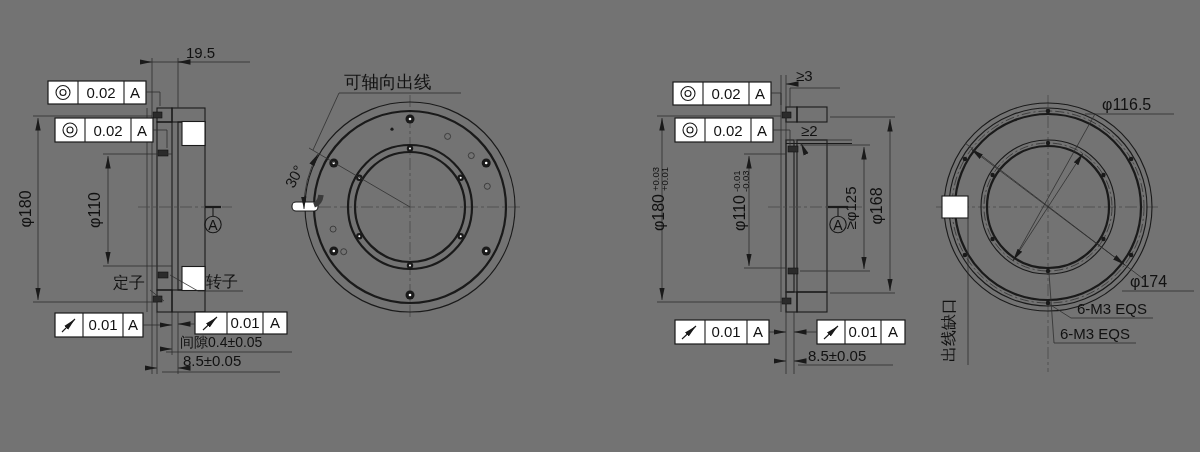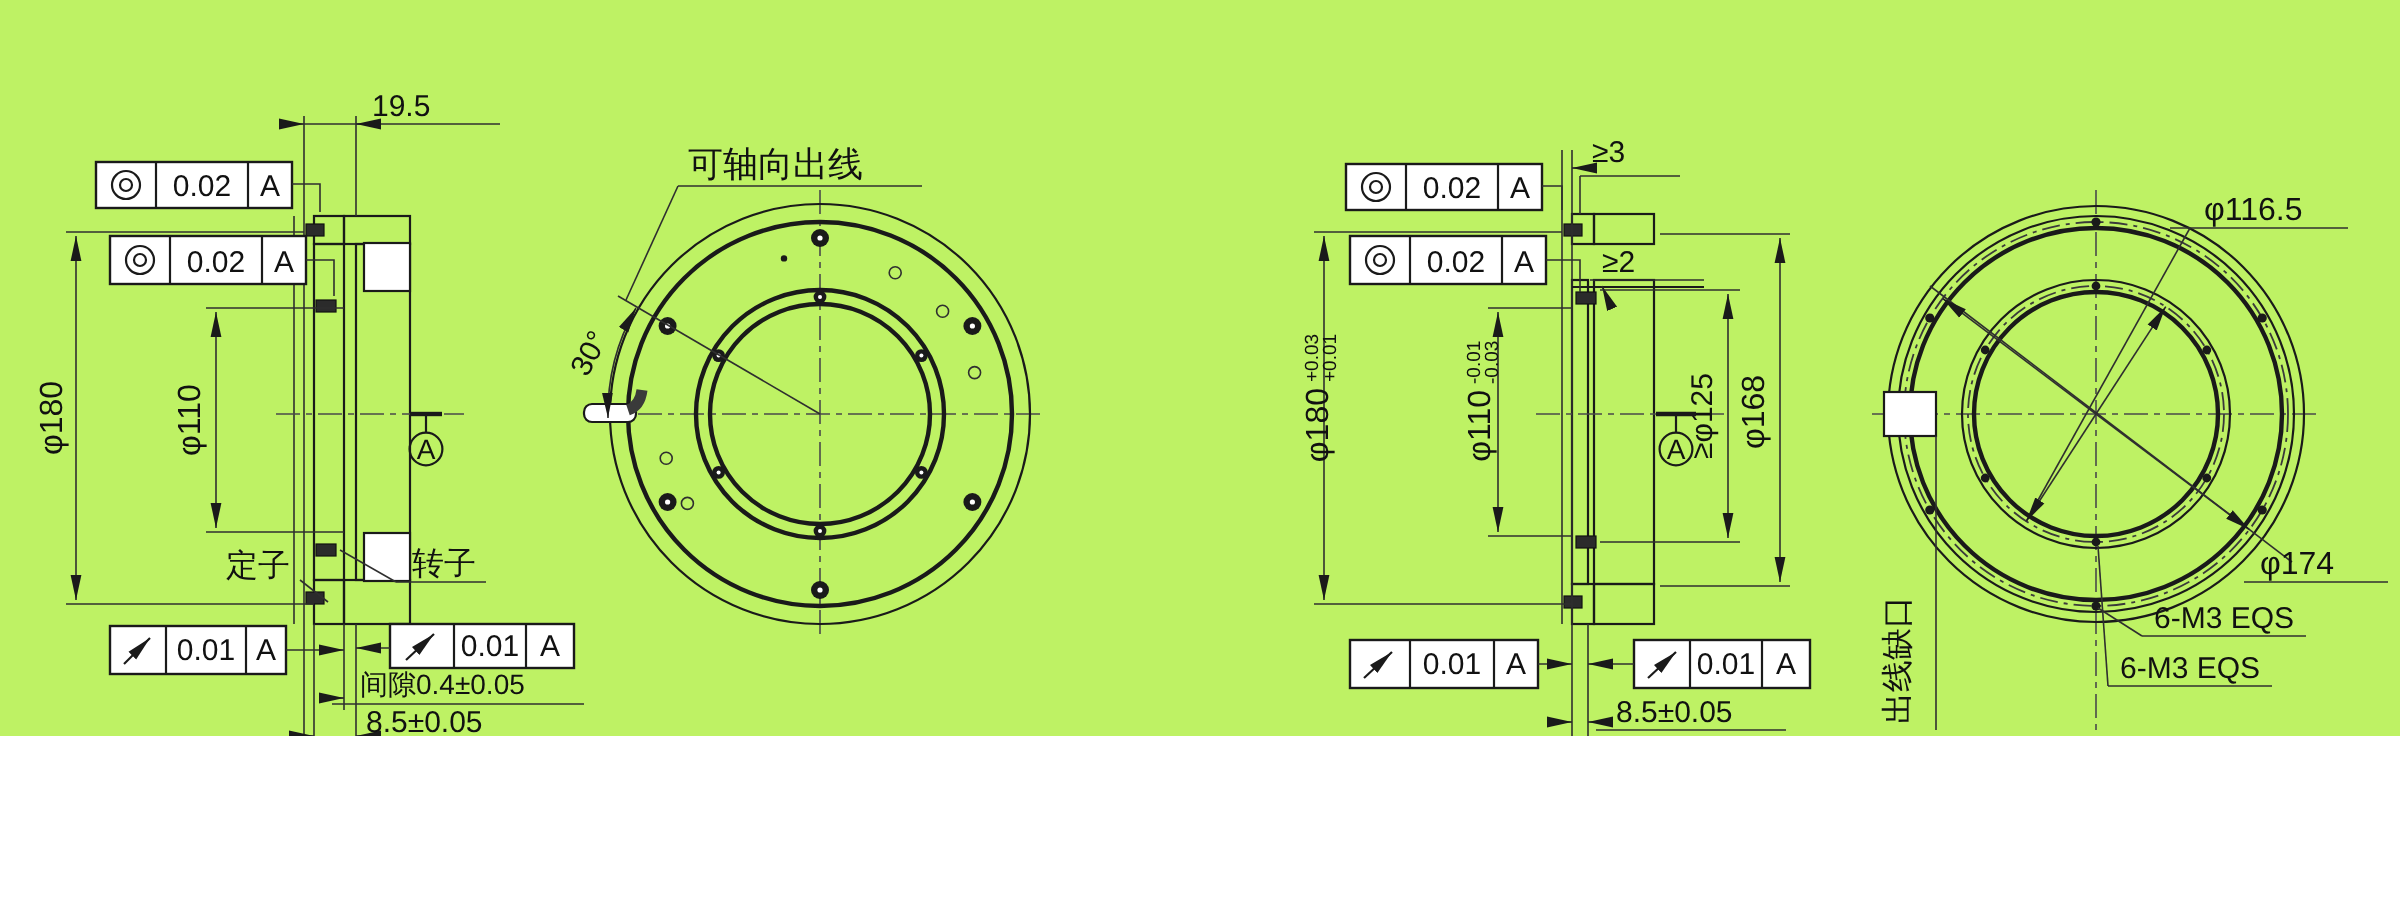--- a/index.html
+++ b/index.html
@@ -1,16 +1,16 @@
 <!DOCTYPE html>
 <html><head>
 <meta charset="utf-8">
 <style>
   html,body{margin:0;padding:0;background:#fff;}
-  .canvas{position:relative;width:1200px;height:368px;background:#bef264;overflow:hidden;
+  .canvas{position:relative;width:1200px;height:452px;background:#737373;overflow:hidden;
           font-family:"Liberation Sans","DejaVu Sans",sans-serif;}
   svg{display:block;}
   
   .s  {stroke:#1a1a1a;fill:none;stroke-width:1.1;}
   .s2 {stroke:#1a1a1a;fill:none;stroke-width:2.2;}
   .thin{stroke:#2f2f2f;fill:none;stroke-width:0.8;}
   .cl {stroke:#4a4a4a;fill:none;stroke-width:0.8;stroke-dasharray:12 3 3 3;}
   .bcd{stroke:#3a3a3a;fill:none;stroke-width:0.9;stroke-dasharray:9 3 2 3;}
   .box{stroke:#1a1a1a;fill:#ffffff;stroke-width:1.2;}
   .white{fill:#ffffff;stroke:#1a1a1a;stroke-width:1.1;}

